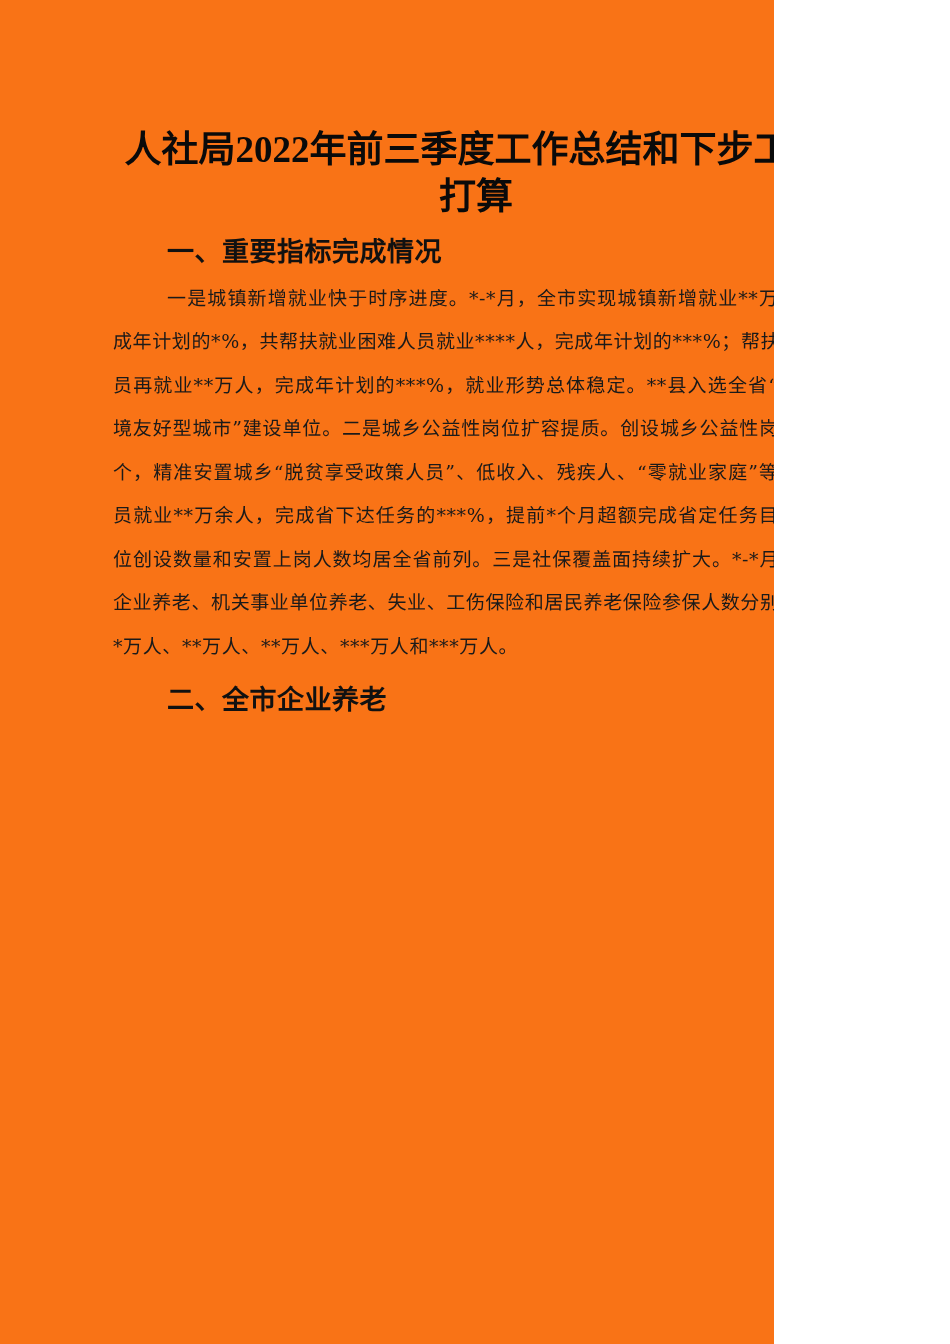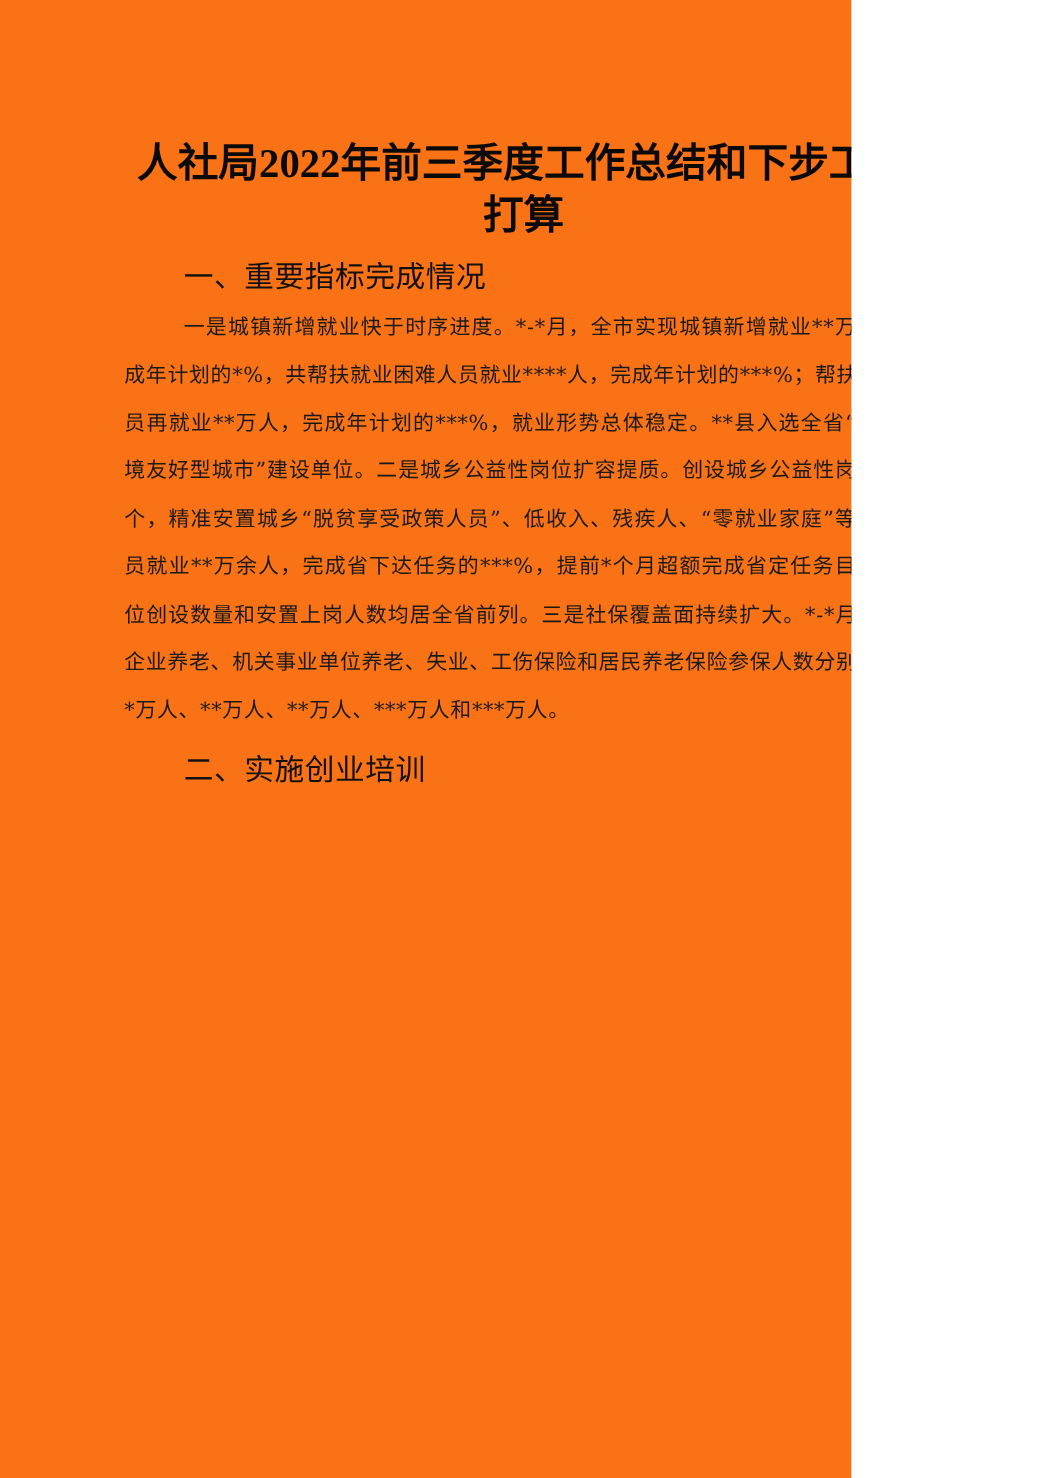--- a/index.html
+++ b/index.html
@@ -34,21 +34,21 @@
     letter-spacing: 0px;
     margin: 0;
     padding-top: 126px;
     padding-bottom: 0;
     -webkit-font-smoothing: none;
   }
 
   
   .section-heading {
     font-family: "Liberation Sans", "DejaVu Sans", sans-serif;
-    font-weight: 400;
+    font-weight: 700;
     font-size: 27px;
     line-height: 43.5px;
     color: #111111;
     text-indent: 54px;
     margin: 0;
     padding-top: 11px;
     letter-spacing: 0.5px;
   }
 
   
@@ -74,17 +74,17 @@
 
 <div class="page">
   <div class="content">
 
     <h1 class="doc-title"><span>人社局2022年前三季度工作总结和下步工作打算</span></h1>
 
     <h2 class="section-heading">一、重要指标完成情况</h2>
 
     <p class="body-para first-after-heading">一是城镇新增就业快于时序进度。*-*月，全市实现城镇新增就业**万人，完成年计划的*%，共帮扶就业困难人员就业****人，完成年计划的***%；帮扶失业人员再就业**万人，完成年计划的***%，就业形势总体稳定。**县入选全省“就业环境友好型城市”建设单位。二是城乡公益性岗位扩容提质。创设城乡公益性岗位**万个，精准安置城乡“脱贫享受政策人员”、低收入、残疾人、“零就业家庭”等重点人员就业**万余人，完成省下达任务的***%，提前*个月超额完成省定任务目标，岗位创设数量和安置上岗人数均居全省前列。三是社保覆盖面持续扩大。*-*月，全市企业养老、机关事业单位养老、失业、工伤保险和居民养老保险参保人数分别达到***万人、**万人、**万人、***万人和***万人。</p>
 
-    <h2 class="section-heading">二、实施创业培训</h2>
+    <h2 class="section-heading">二、全市企业养老</h2>
 
 
   </div>
 </div>
 
 </body></html>

